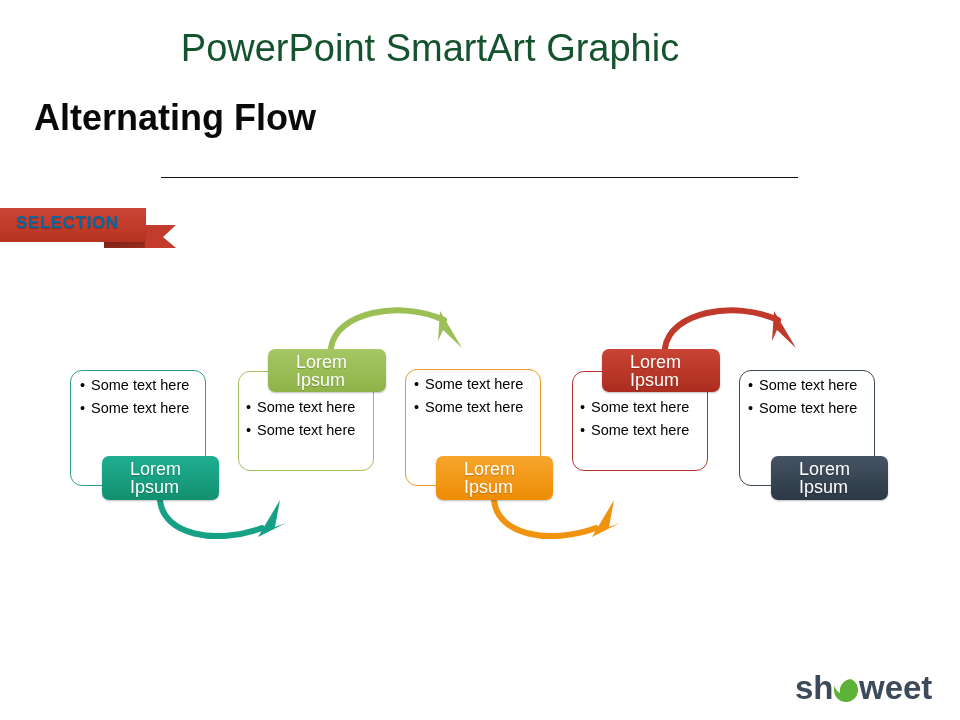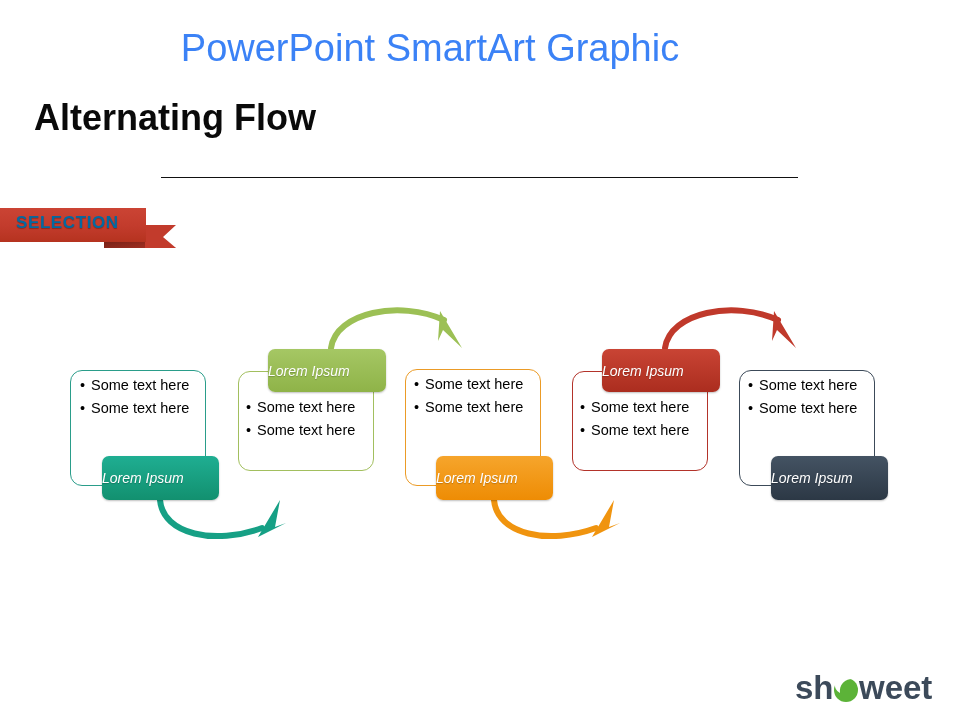--- a/index.html
+++ b/index.html
@@ -18,21 +18,21 @@
 
   
   #slide-title {
     position: absolute;
     left: 0;
     top: 26px;
     width: 860px;
     text-align: center;
     font-size: 38px;
     font-weight: 400;
-    color: #3b82f6;
+    color: #14532d;
     letter-spacing: 0px;
     line-height: 44px;
     white-space: nowrap;
   }
   #slide-subtitle {
     position: absolute;
     left: 0;
     top: 96px;
     width: 960px;
     text-align: left;
@@ -106,28 +106,27 @@
   .bullets .dot {
     display: inline-block;
     width: 11px;
   }
 
   .label-box {
     position: absolute;
     box-sizing: border-box;
     border-radius: 7px;
     color: #ffffff;
-    font-size: 14px;
+    font-size: 18px;
     line-height: 1;
     display: flex;
     align-items: center;
-    padding-left: 0;
+    padding-left: 28px;
     box-shadow: 0 1px 2px rgba(0,0,0,0.25);
     text-shadow: 0 1px 1px rgba(0,0,0,0.22);
-    font-style: italic;
   }
 
   
   #showeet-logo {
     position: absolute;
     left: 795px;
     top: 668px;
     width: 140px;
     height: 42px;
     text-decoration: underline;

